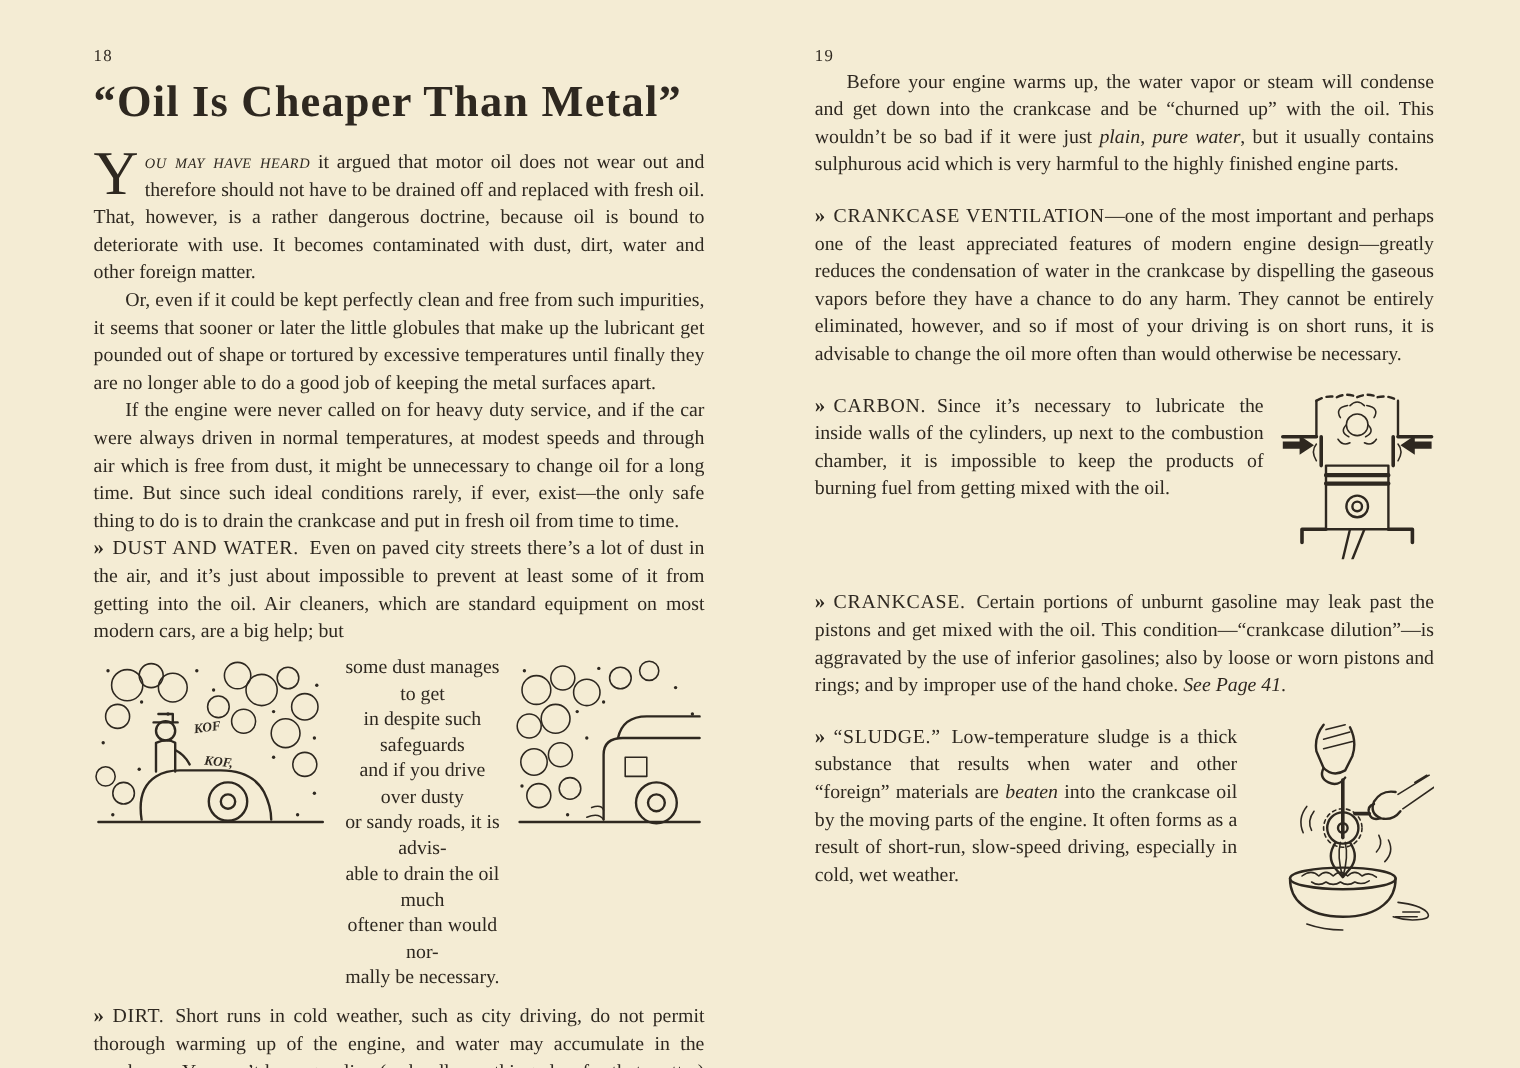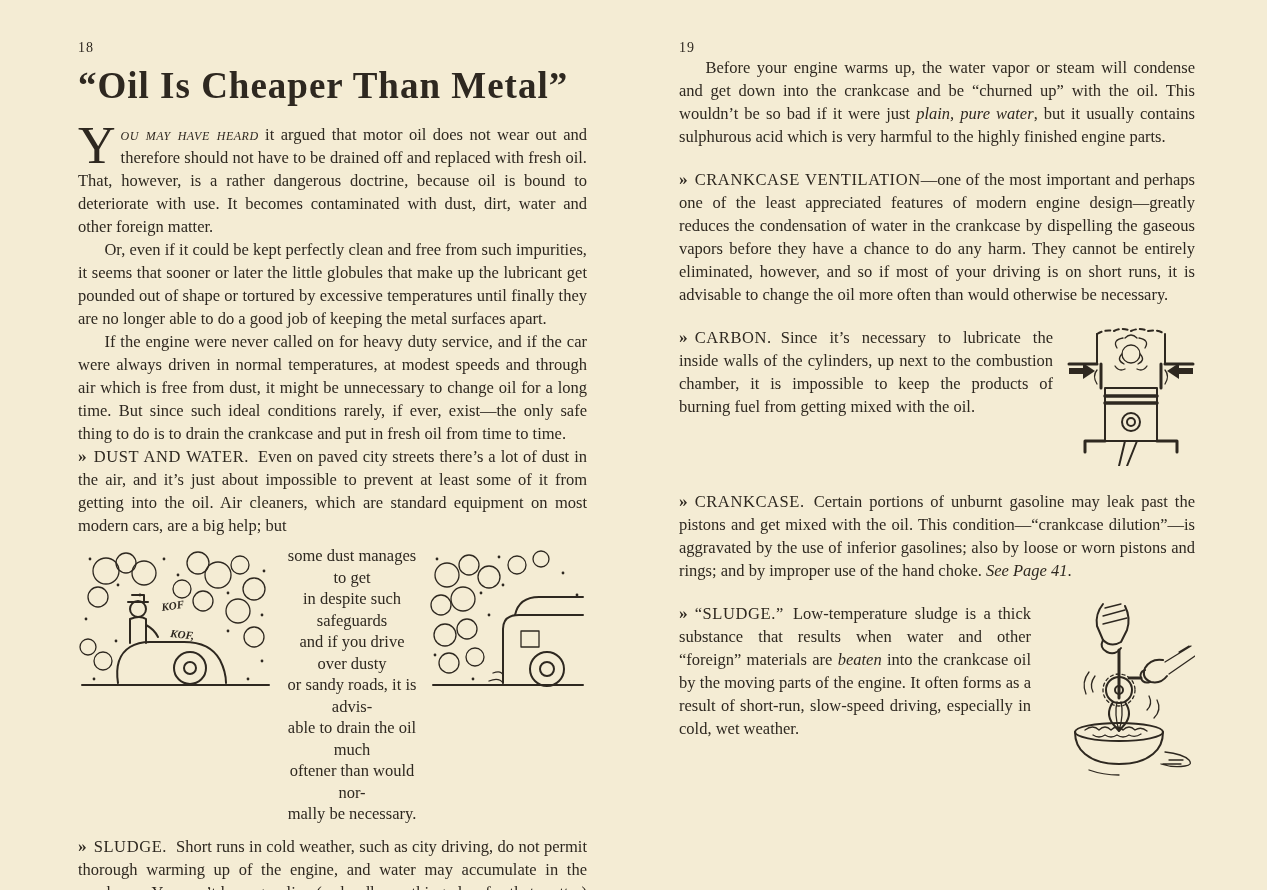--- a/index.html
+++ b/index.html
@@ -170,21 +170,21 @@
           <path d="M86 70 q4 -18 24 -18 h44"></path>
           <path d="M92 86 h18 v16 h-18 z" class="thin"></path>
           <circle cx="118" cy="124" r="17"></circle>
             <circle cx="118" cy="124" r="7"></circle>
           <path d="M64 128 q8 -3 10 2 M60 136 q10 -4 14 2" class="thin"></path>
         </g>
       </svg>
     </div>
 
     <p class="body-text">
-      <span class="marker">»</span><span class="sec-head">SLUDGE.</span><span>Short runs in cold weather, such as city driving, do not permit thorough warming up of the engine, and water may accumulate in the crankcase. You can’t burn gasoline (or hardly anything else, for that matter) without creating water vapor or steam.</span>
+      <span class="marker">»</span><span class="sec-head">DIRT.</span><span>Short runs in cold weather, such as city driving, do not permit thorough warming up of the engine, and water may accumulate in the crankcase. You can’t burn gasoline (or hardly anything else, for that matter) without creating water vapor or steam.</span>
     </p>
   </div>
 
   <div class="page page-right">
     <div class="pageno pageno-right">19</div>
 
     <p class="body-text indent mt">
       <span>Before your engine warms up, the water vapor or steam will condense and get down into the crankcase and be “churned up” with the oil. This wouldn’t be so bad if it were just </span><span class="it">plain, pure water</span><span>, but it usually contains sulphurous acid which is very harmful to the highly finished engine parts.</span>
     </p>
 

